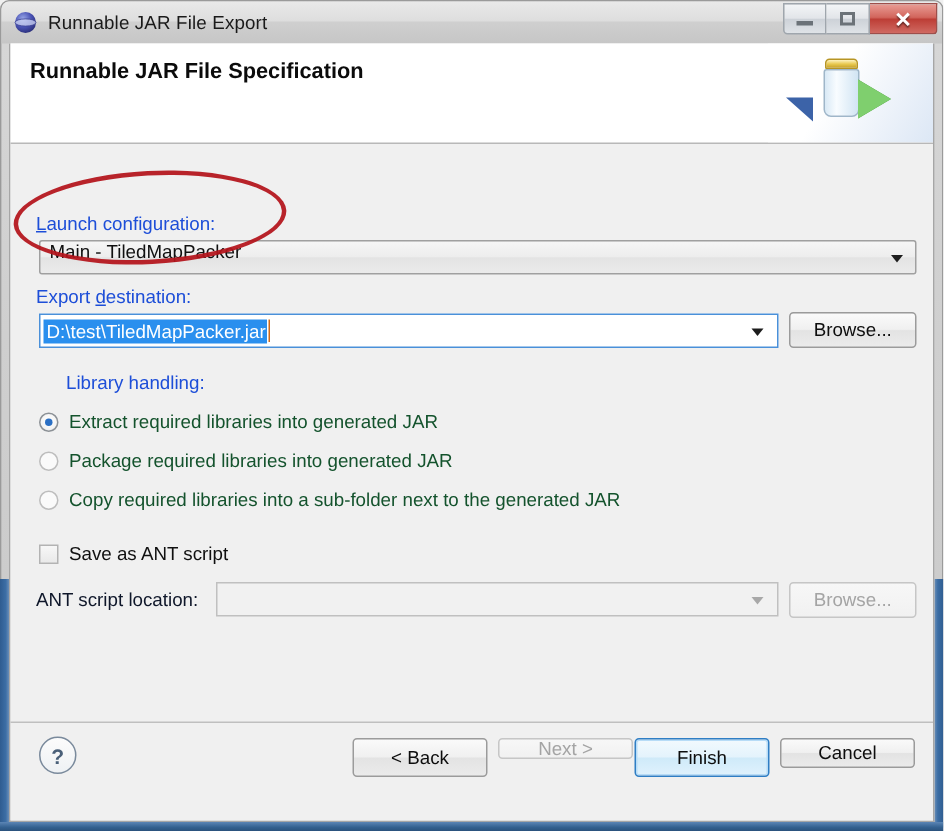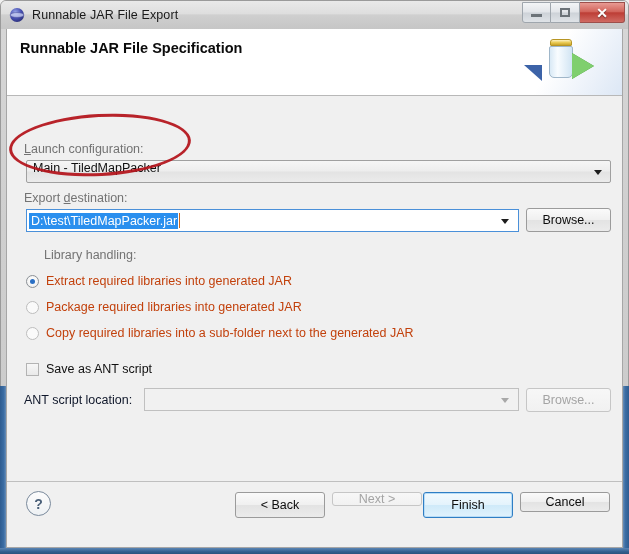--- a/index.html
+++ b/index.html
@@ -203,21 +203,21 @@
     position: absolute;
     left: 0; top: 67px;
     width: 615px;
     height: 385px;
     background: #f0f0f0;
   }
 
   .lbl {
     position: absolute;
     font-size: 12.5px;
-    color: #737373;
+    color: #1d4ed8;
     white-space: nowrap;
   }
   .lbl u { text-decoration: underline; }
 
   
   .combo {
     position: absolute;
     box-sizing: border-box;
     height: 23px;
     background: linear-gradient(to bottom, #f6f6f6 0%, #ededed 48%, #e3e3e3 52%, #ebebeb 100%);
@@ -330,21 +330,21 @@
     position: absolute;
     left: 3px; top: 3px;
     width: 5px; height: 5px;
     border-radius: 50%;
     background: #2a6fc4;
   }
   .radio.off { border-color: #bdbdbd; background: #fafafa; }
   .radio-row .rl {
     margin-left: 7px;
     font-size: 12.5px;
-    color: #c2410c;
+    color: #14532d;
   }
 
   
   .check-row {
     position: absolute;
     display: flex;
     align-items: center;
     white-space: nowrap;
   }
   .checkbox {

